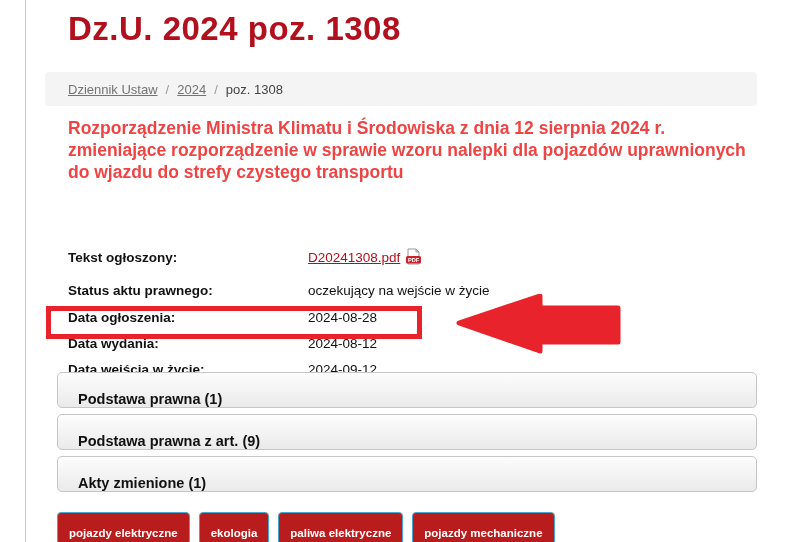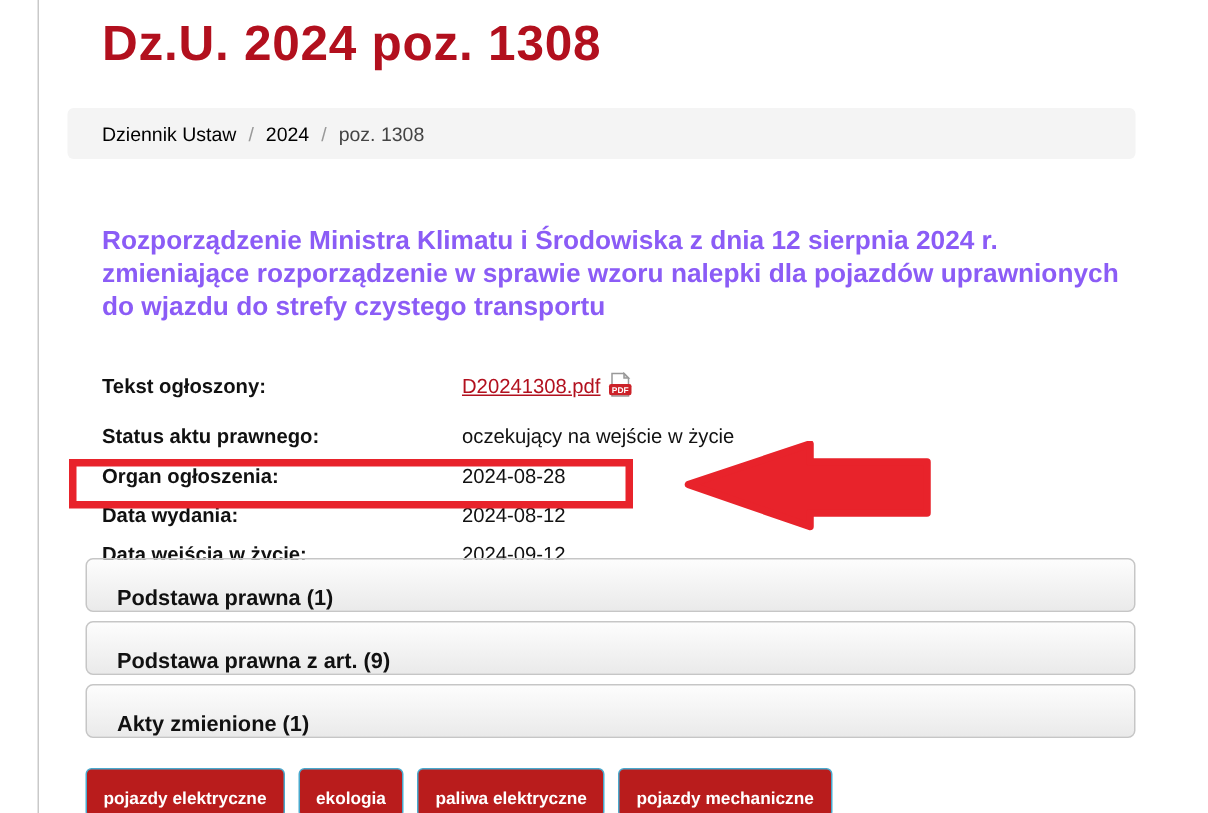--- a/index.html
+++ b/index.html
@@ -8,26 +8,26 @@
   .stage { position:relative; width:805px; height:388px; background:#fff; }
 
   .left-rule { position:absolute; left:25px; top:0; width:1px; height:542px; background:#c9c9c9; }
 
   .page-title { position:absolute; left:68px; top:10px; font-size:33px; font-weight:bold;
                 color:#b2101e; letter-spacing:0.5px; white-space:nowrap; }
 
   .breadcrumb { position:absolute; left:45px; top:72px; width:712px; height:34px;
                 background:#f4f4f4; border-radius:4px; display:flex; align-items:center;
                 padding-left:23px; font-size:13px; }
-  .breadcrumb a { color:#000000; cursor:pointer; }
+  .breadcrumb a { color:#737373; text-decoration:underline; cursor:pointer; }
   .crumb-sep { color:#999; margin:0 8px; }
   .crumb-current { color:#444; }
 
   .doc-heading { position:absolute; left:68px; top:117px; width:692px;
-                 font-size:17.5px; font-weight:bold; line-height:22px; color:#8b5cf6;margin-top:32px; }
+                 font-size:17.5px; font-weight:bold; line-height:22px; color:#ef4444; }
 
   .meta-row { position:absolute; left:68px; width:560px; height:22px; display:flex;
               font-size:13.5px; line-height:22px;margin-top:43px; }
   .meta-label { width:240px; font-weight:bold; color:#111; }
   .meta-value { color:#111; }
   .pdf-link { color:#b2101e; text-decoration:underline; cursor:pointer; }
   .pdf-icon { display:inline-block; vertical-align:-3px; margin-left:5px; cursor:pointer; }
 
   .r1{top:204px}.r2{top:237px}.r3{top:264px}.r4{top:290px}.r5{top:316px}.r6{top:344px}
 
@@ -80,21 +80,21 @@
       </span>
     </span>
   </div>
 
   <div class="meta-row r2">
     <span class="meta-label">Status aktu prawnego:</span>
     <span class="meta-value">oczekujący na wejście w życie</span>
   </div>
 
   <div class="meta-row r3">
-    <span class="meta-label">Organ ogłoszenia:</span>
+    <span class="meta-label">Data ogłoszenia:</span>
     <span class="meta-value">2024-08-28</span>
   </div>
 
   <div class="meta-row r4">
     <span class="meta-label">Data wydania:</span>
     <span class="meta-value">2024-08-12</span>
   </div>
 
   <div class="meta-row r5">
     <span class="meta-label">Data wejścia w życie:</span>

